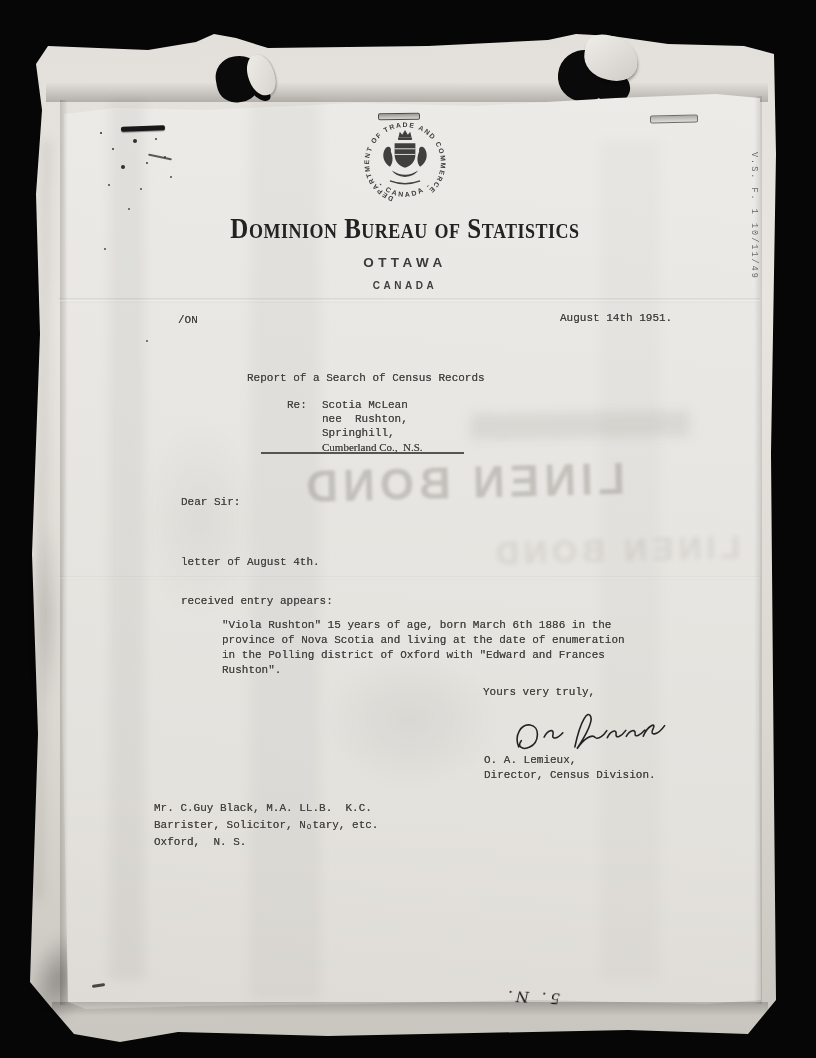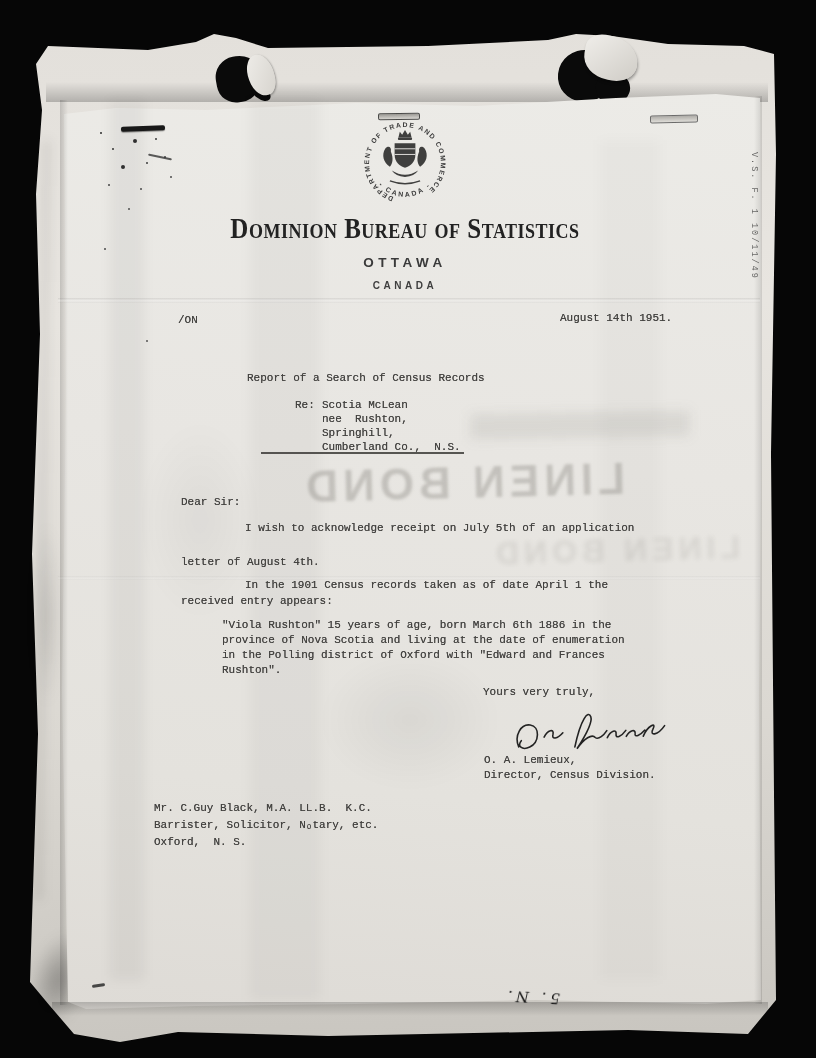--- a/index.html
+++ b/index.html
@@ -112,31 +112,29 @@
   <div class="abs lh-wrap">
     <div class="lh-title">Dominion Bureau of Statistics</div>
     <div class="lh-city">OTTAWA</div>
     <div class="lh-country">CANADA</div>
   </div>
 
   <div class="tw" style="left:178px;top:312px;">/ON</div>
   <div class="tw" style="left:560px;top:310px;">August 14th 1951.</div>
   <div class="tw" style="left:247px;top:370px;">Report of a Search of Census Records</div>
 
-  <div class="tw" style="left:287px;top:397px;margin-left:8px;">Re:</div>
+  <div class="tw" style="left:287px;top:397px;">Re:</div>
   <div class="tw" style="left:322px;top:397px;">Scotia McLean</div>
   <div class="tw" style="left:322px;top:411px;">nee  Rushton,</div>
   <div class="tw" style="left:322px;top:425px;">Springhill,</div>
-  <div class="tw" style="left:322px;top:439px;">Cumberland Co.,  N.S.</div>
+  <div class="tw" style="left:322px;top:439px;font-family:Liberation Serif, serif;">Cumberland Co.,  N.S.</div>
   <div class="abs" style="left:261px;top:452px;width:203px;height:1.6px;background:rgba(60,59,55,.85);"></div>
 
   <div class="tw" style="left:181px;top:494px;">Dear Sir:</div>
-  <div class="tw" style="left:245px;top:520px;">I wish to acknowledge receipt on July 5th of an application</div>
   <div class="tw" style="left:181px;top:554px;">letter of August 4th.</div>
-  <div class="tw" style="left:245px;top:577px;">In the 1901 Census records taken as of date April 1 the</div>
   <div class="tw" style="left:181px;top:593px;">received entry appears:</div>
 
   <div class="tw" style="left:222px;top:617px;">"Viola Rushton" 15 years of age, born March 6th 1886 in the</div>
   <div class="tw" style="left:222px;top:632px;">province of Nova Scotia and living at the date of enumeration</div>
   <div class="tw" style="left:222px;top:647px;">in the Polling district of Oxford with "Edward and Frances</div>
   <div class="tw" style="left:222px;top:662px;">Rushton".</div>
 
   <div class="tw" style="left:483px;top:684px;">Yours very truly,</div>
 
   <svg class="abs" style="left:508px;top:708px;transform:rotate(-4deg);" width="160" height="52" viewBox="0 0 160 52">

